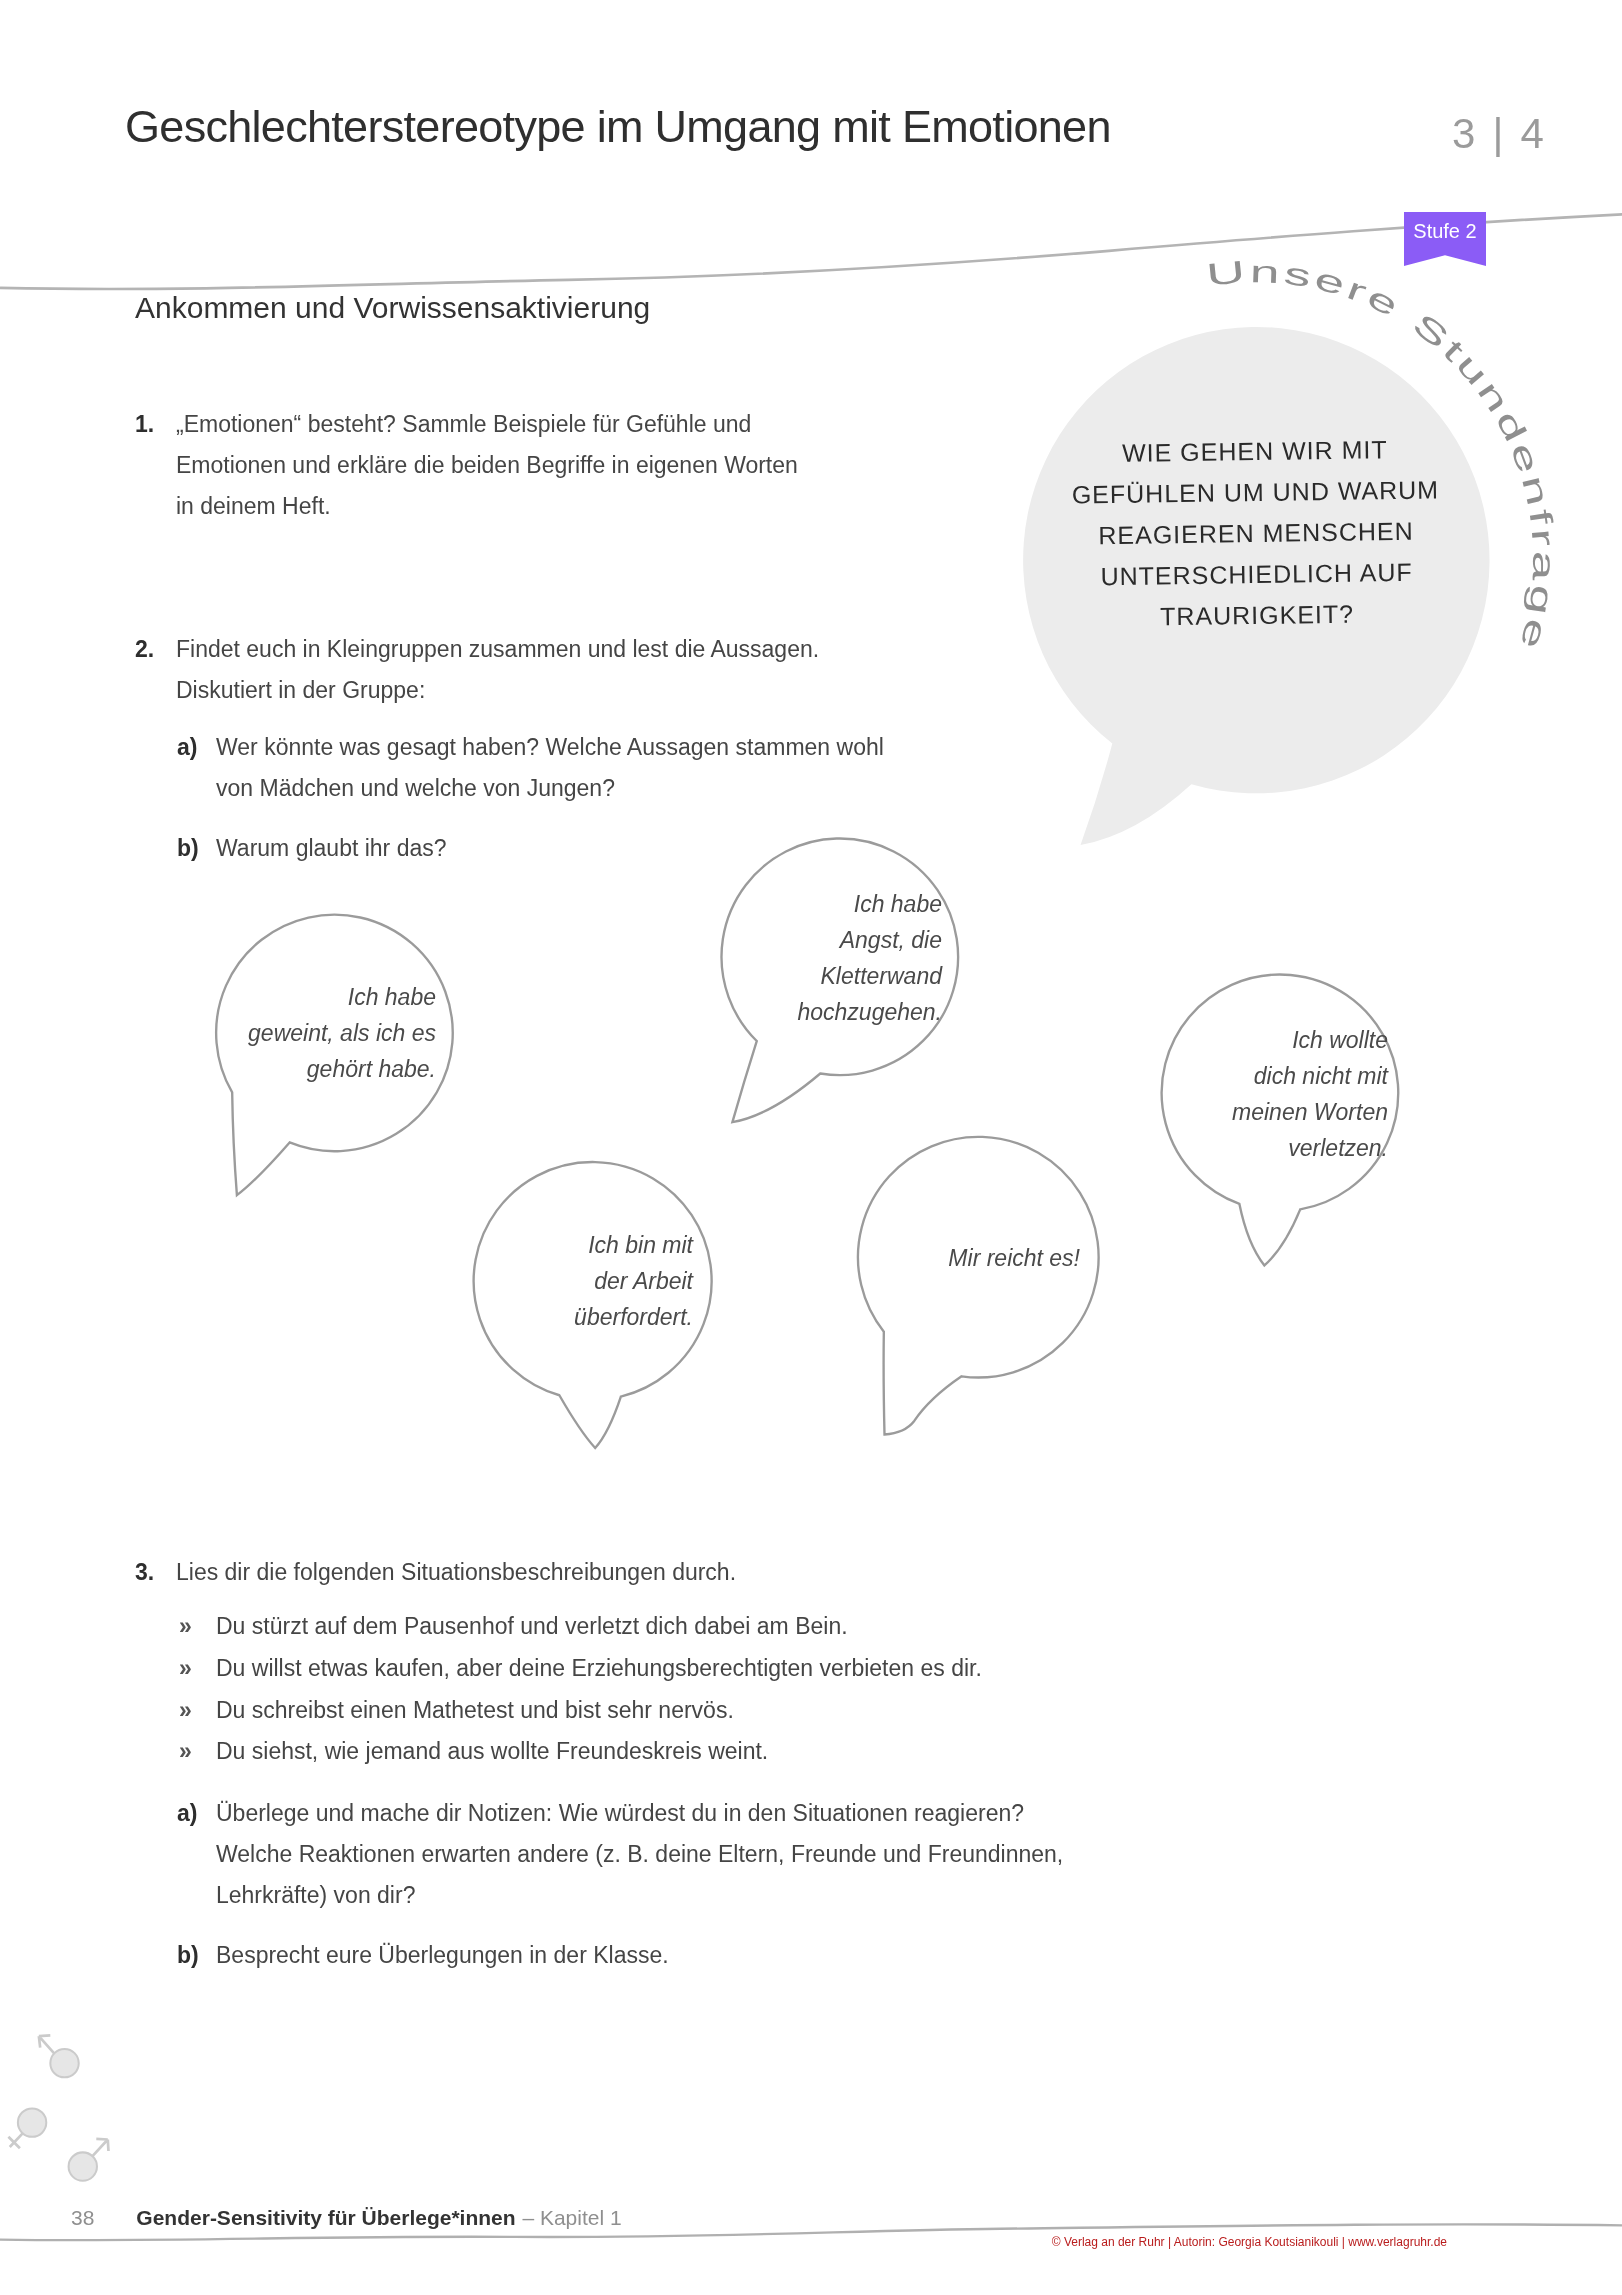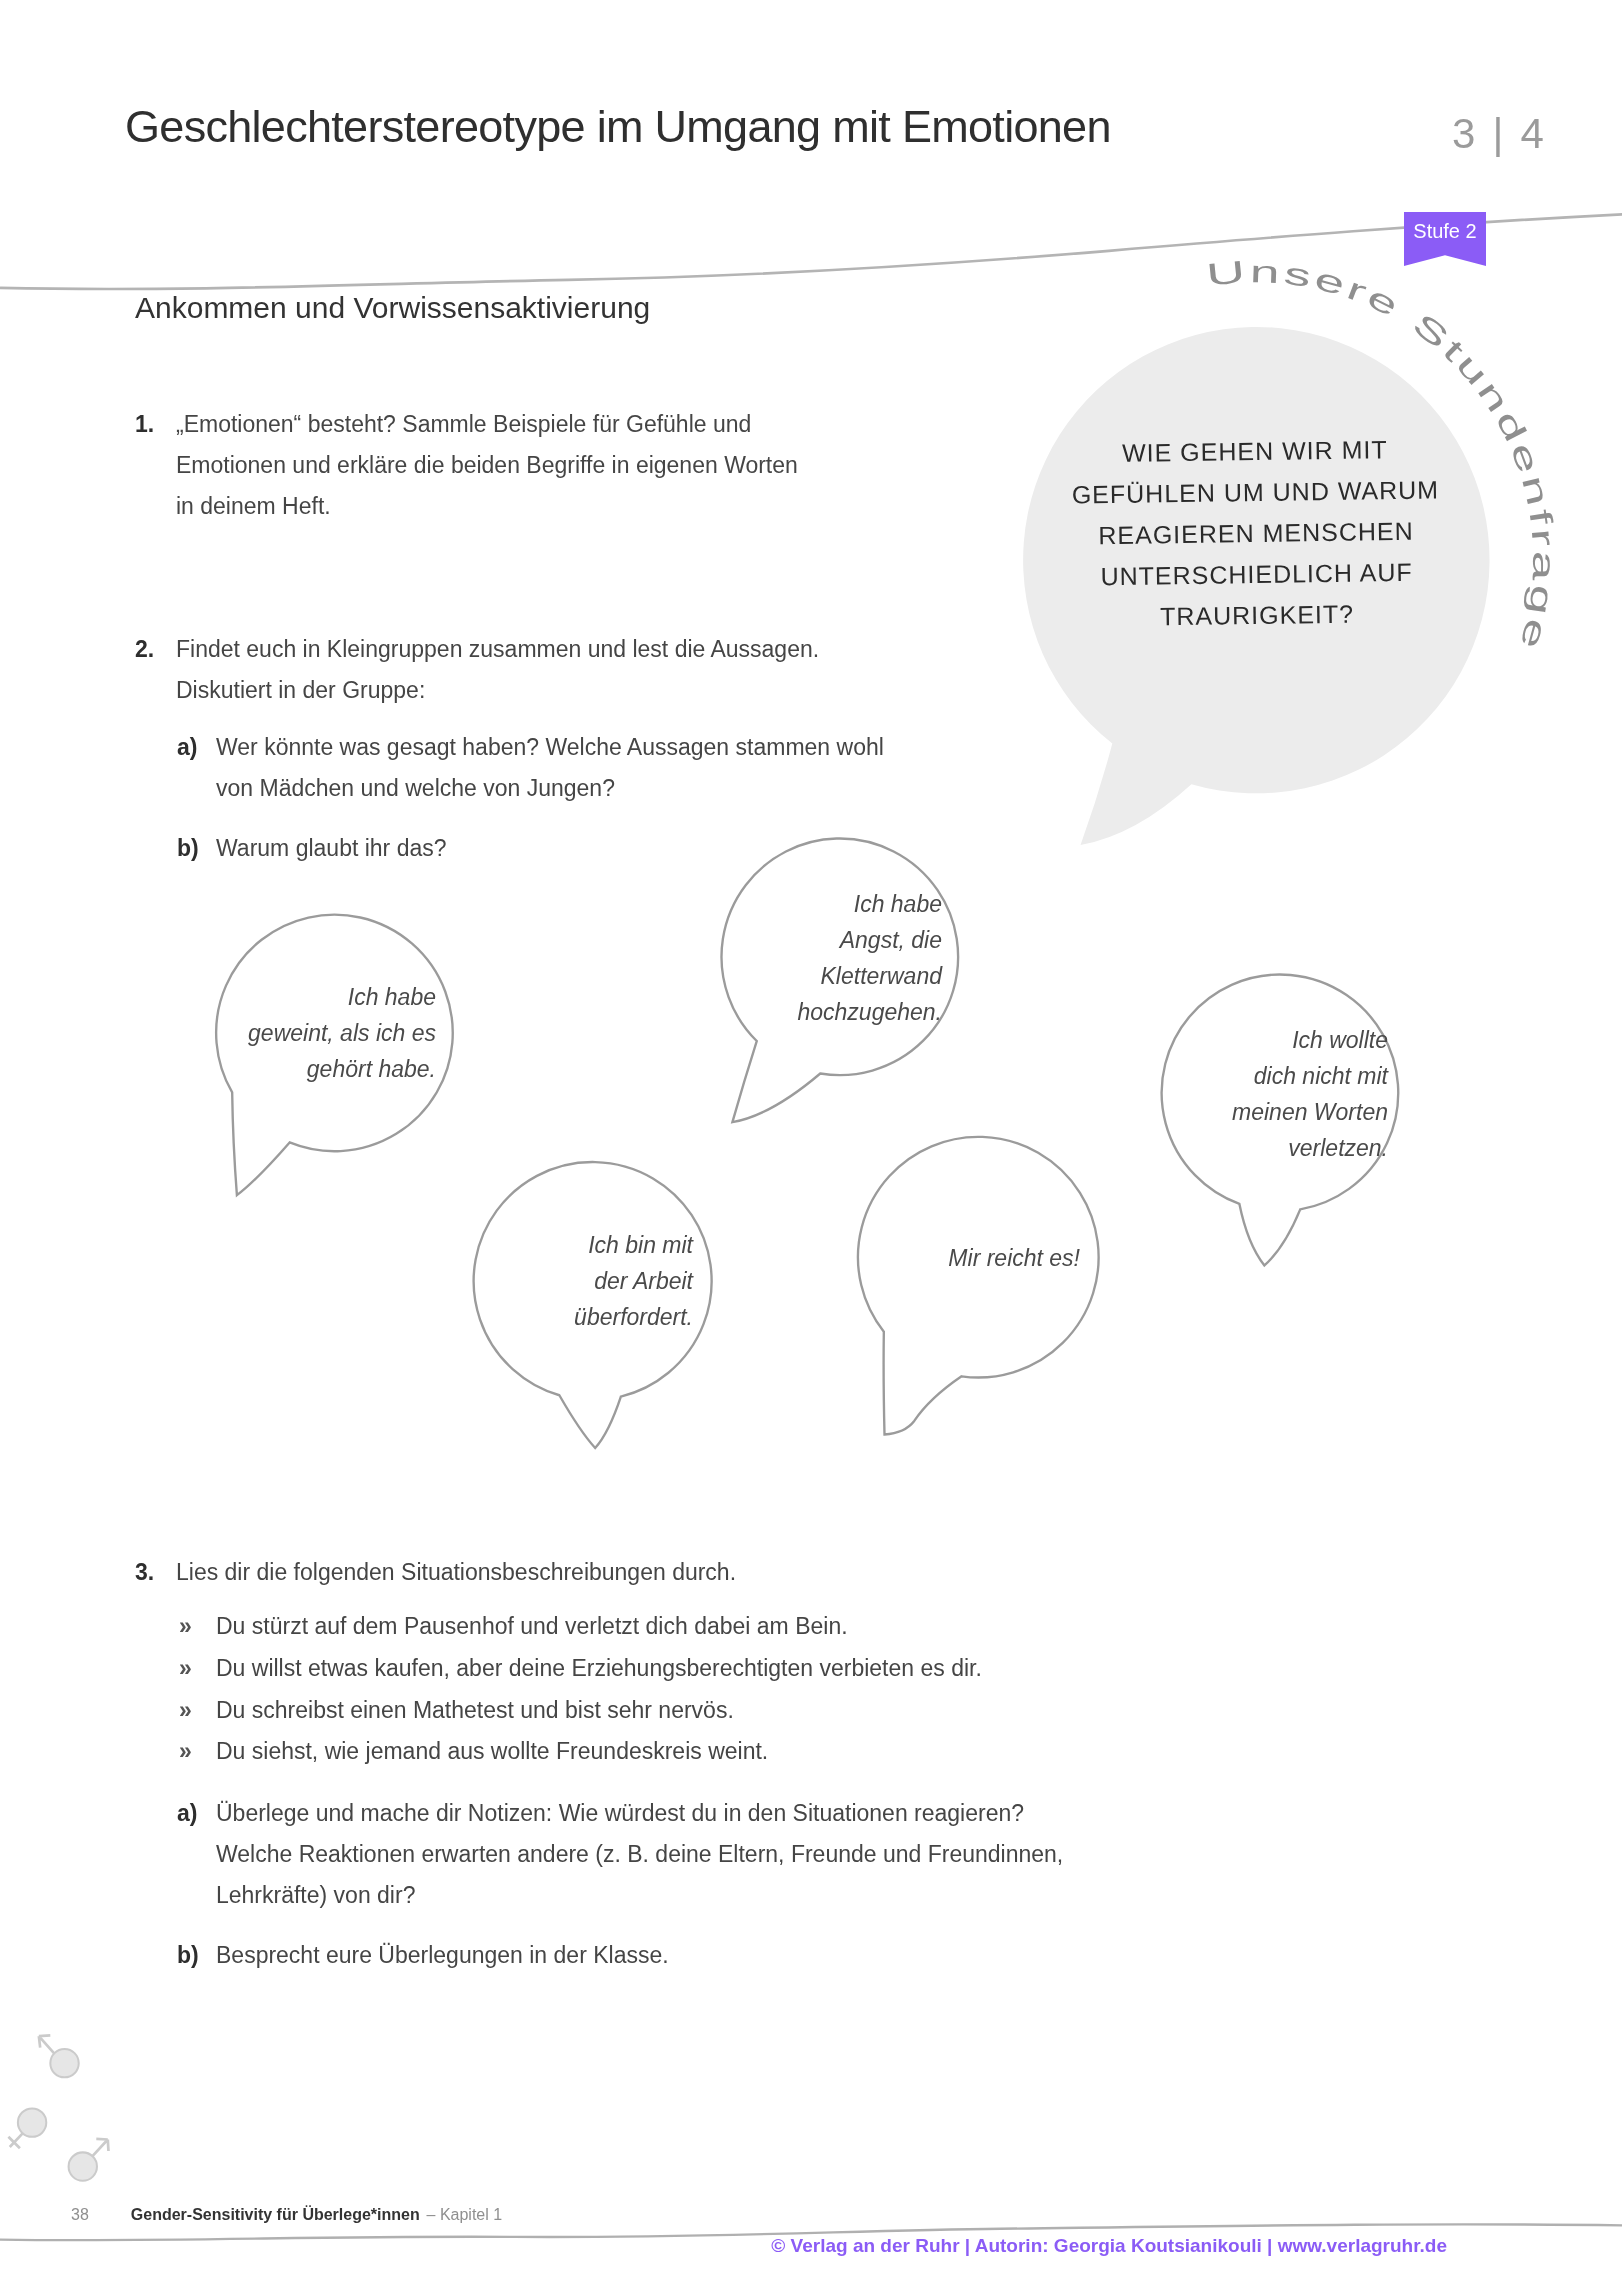--- a/index.html
+++ b/index.html
@@ -33,25 +33,25 @@
          transform:rotate(-0.8deg);}
   .quote{position:absolute;text-align:right;font-style:italic;font-size:23px;line-height:36px;
          color:#4a4a4a;}
   .q1{left:233px;top:979px;width:203px;}
   .q2{left:739px;top:886px;width:203px;}
   .q3{left:490px;top:1227px;width:203px;}
   .q4{left:877px;top:1240px;width:203px;}
   .q5{left:1172px;top:1022px;width:216px;}
 
   .footer-left{position:absolute;left:71px;top:2206px;display:flex;align-items:baseline;
-         font-size:16px;white-space:nowrap;}
+         font-size:21px;white-space:nowrap;}
   .footer-left .pno{color:#8f8f8f;margin-right:42px;}
   .footer-left .book{font-weight:700;color:#333333;}
   .footer-left .chap{color:#8f8f8f;font-weight:400;margin-left:6.8px;}
-  .copyright{position:absolute;right:176px;top:2235px;font-size:19px;color:#8b5cf6;white-space:nowrap;font-weight:bold;}
+  .copyright{position:absolute;right:176px;top:2235px;font-size:12px;color:#b91c1c;white-space:nowrap;}
 
   .curved-label{font-size:46px;fill:#8f8f8f;letter-spacing:3px;}
 </style>
 </head>
 <body>
 
 <div id="page">
 
   <svg class="bg" viewBox="0 0 2400 3395">
 

